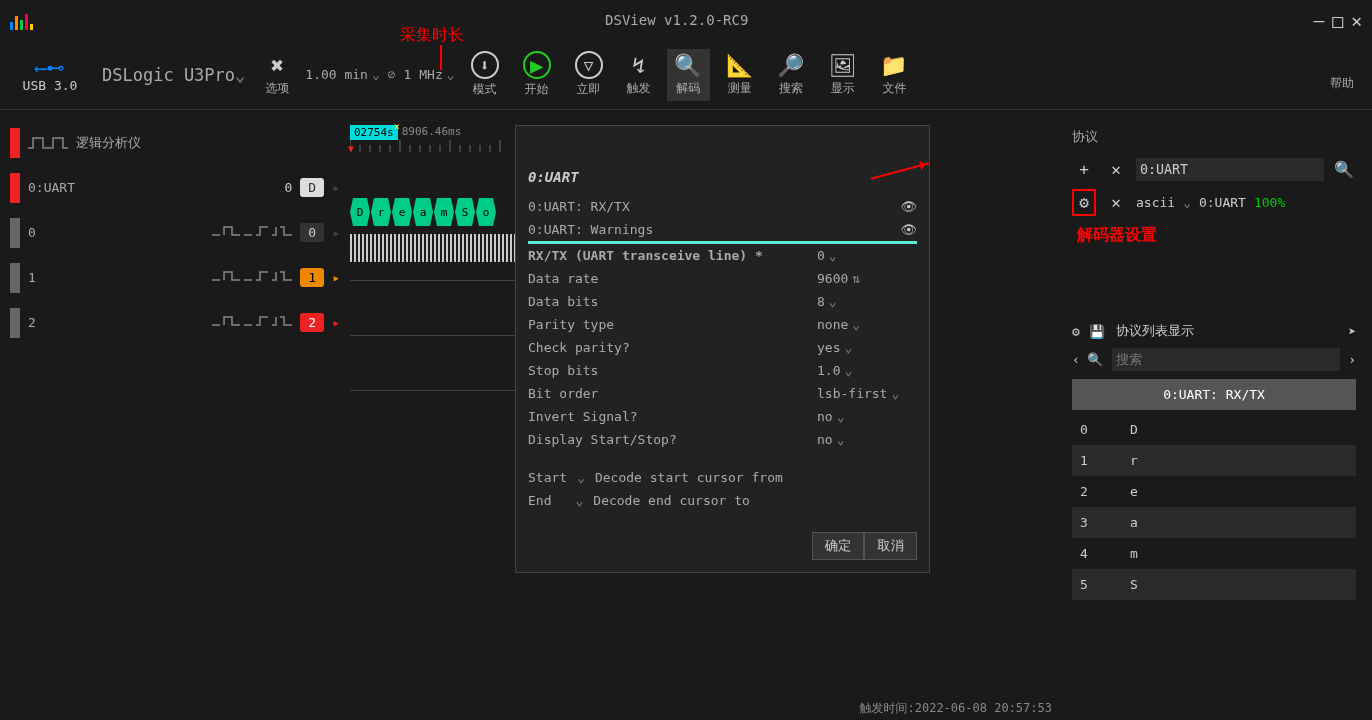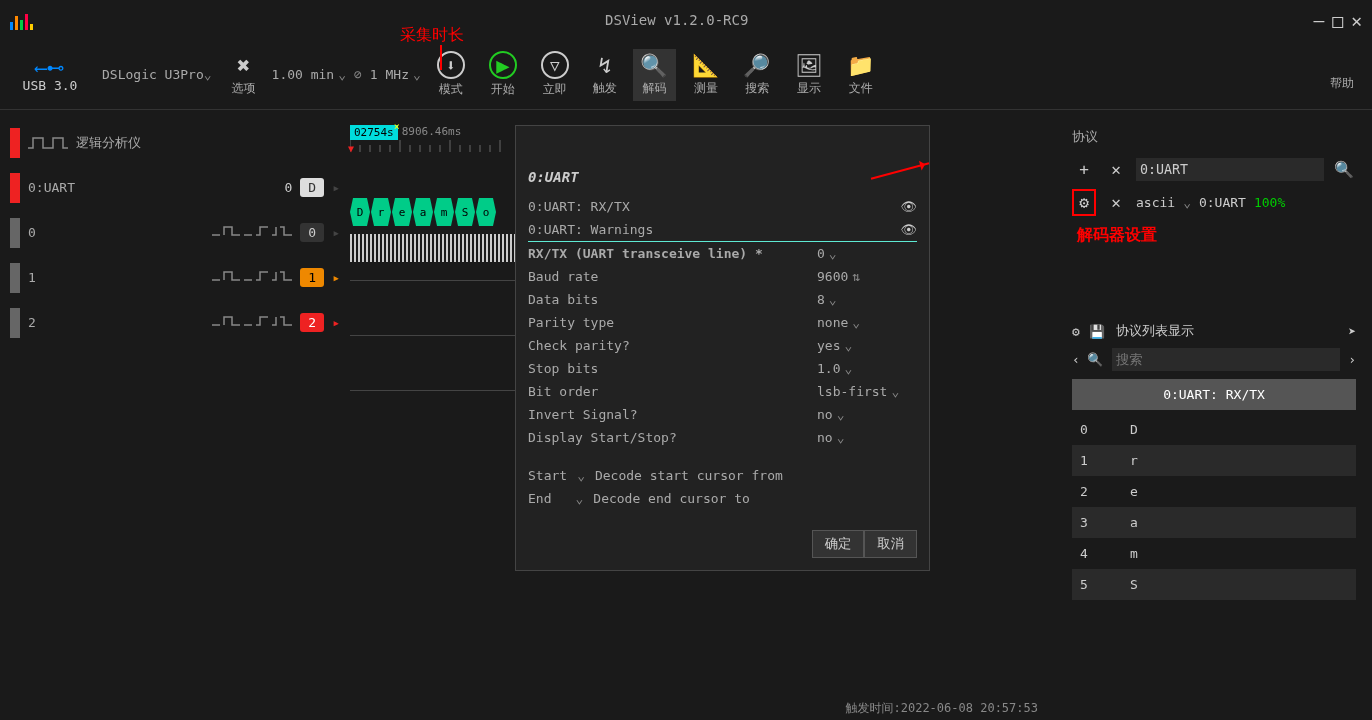--- a/index.html
+++ b/index.html
@@ -7,21 +7,21 @@
 
 .titlebar { height: 40px; display: flex; align-items: center; padding: 0 10px; background: #1a1a1a; }
 .titlebar .logo { width: 30px; height: 20px; display: flex; align-items: flex-end; gap: 2px; }
 .titlebar .logo span { width: 3px; }
 .titlebar .title { flex: 1; text-align: center; color: #aaa; font-size: 14px; }
 .titlebar .win-controls { display: flex; gap: 8px; align-items: center; }
 .titlebar .win-controls span { cursor: pointer; font-size: 18px; color: #ccc; }
 
 .toolbar { height: 70px; display: flex; align-items: center; padding: 0 10px; gap: 8px; background: #1a1a1a; border-bottom: 1px solid #333; }
 .toolbar .usb-section { display: flex; flex-direction: column; align-items: center; width: 80px; }
-.toolbar .device-select { color: #aaa; font-size: 13px; padding: 2px 4px; display: flex; align-items: center; }
+.toolbar .device-select { color: #aaa; font-size: 17px; padding: 2px 4px; display: flex; align-items: center; }
 .toolbar .tool-btn { display: flex; flex-direction: column; align-items: center; gap: 2px; padding: 4px 8px; cursor: pointer; }
 .toolbar .tool-btn .icon { font-size: 22px; color: #ccc; }
 .toolbar .tool-btn .label { font-size: 12px; color: #aaa; }
 .toolbar .tool-btn.green .icon { color: #2c2; border: 2px solid #2c2; border-radius: 50%; width: 28px; height: 28px; display: flex; align-items: center; justify-content: center; }
 .toolbar .tool-btn.circle .icon { border: 2px solid #ccc; border-radius: 50%; width: 28px; height: 28px; display: flex; align-items: center; justify-content: center; font-size: 16px; }
 .toolbar .tool-btn.active { background: #333; }
 .toolbar .duration { color: #aaa; font-size: 13px; display: flex; align-items: center; gap: 4px; }
 .toolbar .spacer { flex: 1; }
 
 .annotation-red { position: absolute; color: #f00; font-size: 16px; font-weight: normal; z-index: 100; }
@@ -65,21 +65,21 @@
 .results-panel { position: absolute; right: 8px; top: 310px; width: 300px; background: #1a1a1a; padding: 8px; }
 .results-panel .header-row { display: flex; align-items: center; gap: 10px; padding: 4px 0; color: #ccc; }
 .results-panel .search-row { display: flex; align-items: center; gap: 8px; padding: 4px 0; }
 .results-panel .search-row input { flex: 1; background: #2a2a2a; border: none; color: #ccc; padding: 4px; font-family: monospace; }
 .results-panel .match-row { color: #aaa; font-size: 13px; padding: 4px 0; }
 .results-panel .result-header { background: #555; color: #fff; padding: 8px; text-align: center; margin: 4px 0; }
 .results-panel .result-item { display: flex; padding: 8px; gap: 20px; color: #ccc; }
 .results-panel .result-item.alt { background: #2a2a2a; }
 .results-panel .result-item .idx { width: 30px; }
 
-.statusbar { position: absolute; bottom: 0; left: 0; right: 14px; height: 20px; color: #888; font-size: 12px; text-align: right; padding: 0 320px 0 10px; }
+.statusbar { position: absolute; bottom: 0; left: 0; right: 0; height: 20px; color: #888; font-size: 12px; text-align: right; padding: 0 320px 0 10px; }
 
 .red-arrow { position: absolute; width: 60px; height: 2px; background: #f00; z-index: 90; }
 .red-arrow::after { content: ''; position: absolute; right: -1px; top: -4px; border: 5px solid transparent; border-left-color: #f00; }
 
 .logo-bars span:nth-child(1){background:#08f;height:8px}.logo-bars span:nth-child(2){background:#f80;height:14px}.logo-bars span:nth-child(3){background:#0c4;height:10px}.logo-bars span:nth-child(4){background:#f04;height:16px}.logo-bars span:nth-child(5){background:#fc0;height:6px}
 
 svg.wave { stroke: #888; fill: none; stroke-width: 1.5; }
 </style>
 </head>
 <body>
@@ -273,29 +273,29 @@
   </div>
   <h3>0:UART</h3>
   <div class="row">
       <span>0:UART: RX/TX</span>
       <span class="eye">👁</span>
     </div>
   <div class="row">
       <span>0:UART: Warnings</span>
       <span class="eye">👁</span>
     </div>
-  <div class="row" style="border-top:1px solid #5eead4;">
+  <div class="row" style="border-top:3px solid #5eead4;">
       <span style="font-weight:bold">RX/TX (UART transceive line) *</span>
       <span class="value">
         <span>0</span>
         <span class="chev">⌄</span>
       </span>
     </div>
   <div class="row">
-      <span>Baud rate</span>
+      <span>Data rate</span>
       <span class="value">
         <span>9600</span>
         <span class="chev">⇅</span>
       </span>
     </div>
   <div class="row">
       <span>Data bits</span>
       <span class="value">
         <span>8</span>
         <span class="chev">⌄</span>

